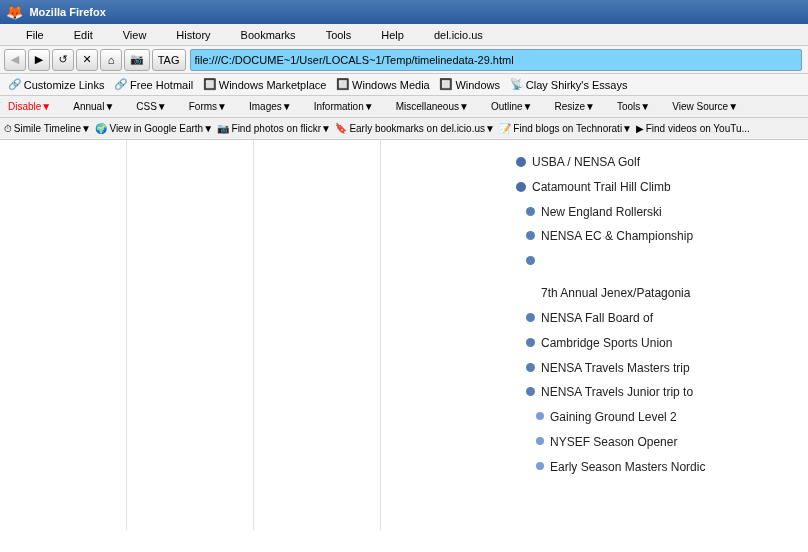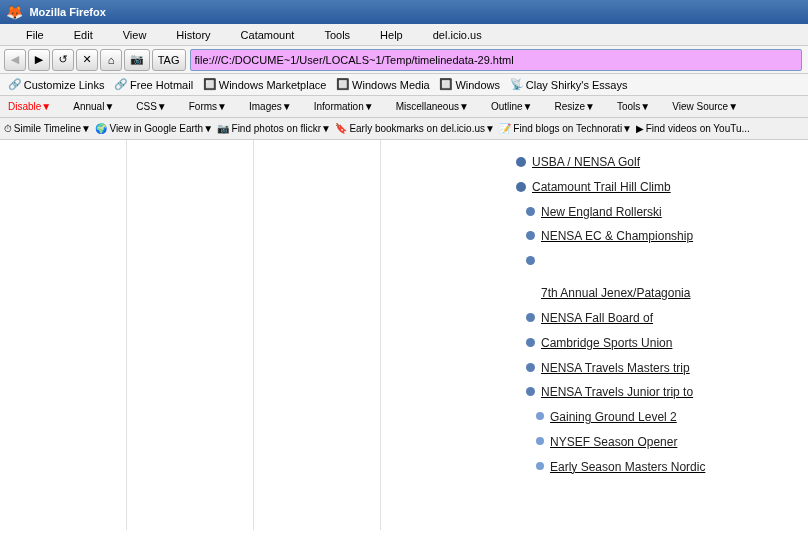--- a/index.html
+++ b/index.html
@@ -59,21 +59,21 @@
       justify-content: center;
       min-width: 22px;
       height: 22px;
     }
     .nav-btn.disabled { color: #aaa; cursor: default; }
 
     .address-bar {
       flex: 1;
       display: flex;
       align-items: center;
-      background: #f0abfc;
+      background: #7dd3fc;
       border: 1px solid #7a9cc7;
       border-radius: 2px;
       padding: 1px 4px;
       height: 22px;
       margin: 0 2px;
     }
     .address-bar input {
       flex: 1;
       border: none;
       outline: none;
@@ -146,21 +146,20 @@
       cursor: pointer;
       color: #000;
       white-space: nowrap;
     }
 
     
     .main-content {
       display: flex;
       height: calc(552px - 24px - 22px - 28px - 22px - 22px - 22px - 22px);
       overflow: hidden;
-      text-decoration: underline;
     }
 
     
     .timeline-list {
       flex: 0 0 300px;
       background: white;
       overflow-y: auto;
       padding: 10px 0;
     }
 
@@ -191,21 +190,21 @@
 <div class="titlebar">
   <span class="titlebar-icon">🦊</span>
   <span>Mozilla Firefox</span>
 </div>
 
 <div class="menubar">
   <span class="menu-item">File</span>
   <span class="menu-item">Edit</span>
   <span class="menu-item">View</span>
   <span class="menu-item">History</span>
-  <span class="menu-item">Catamount</span>
+  <span class="menu-item">Bookmarks</span>
   <span class="menu-item">Tools</span>
   <span class="menu-item">Help</span>
   <span class="menu-item">del.icio.us</span>
 </div>
 
 <div class="navbar">
   <button class="nav-btn disabled">◀</button>
   <button class="nav-btn">▶</button>
   <button class="nav-btn">↺</button>
   <button class="nav-btn">✕</button>

